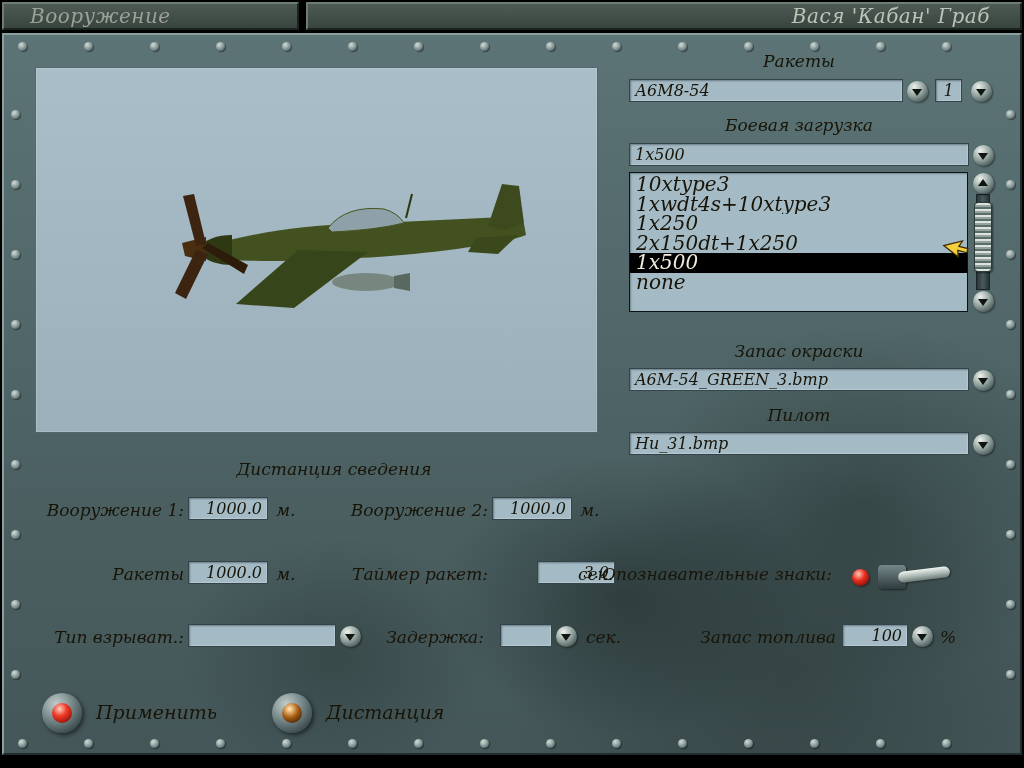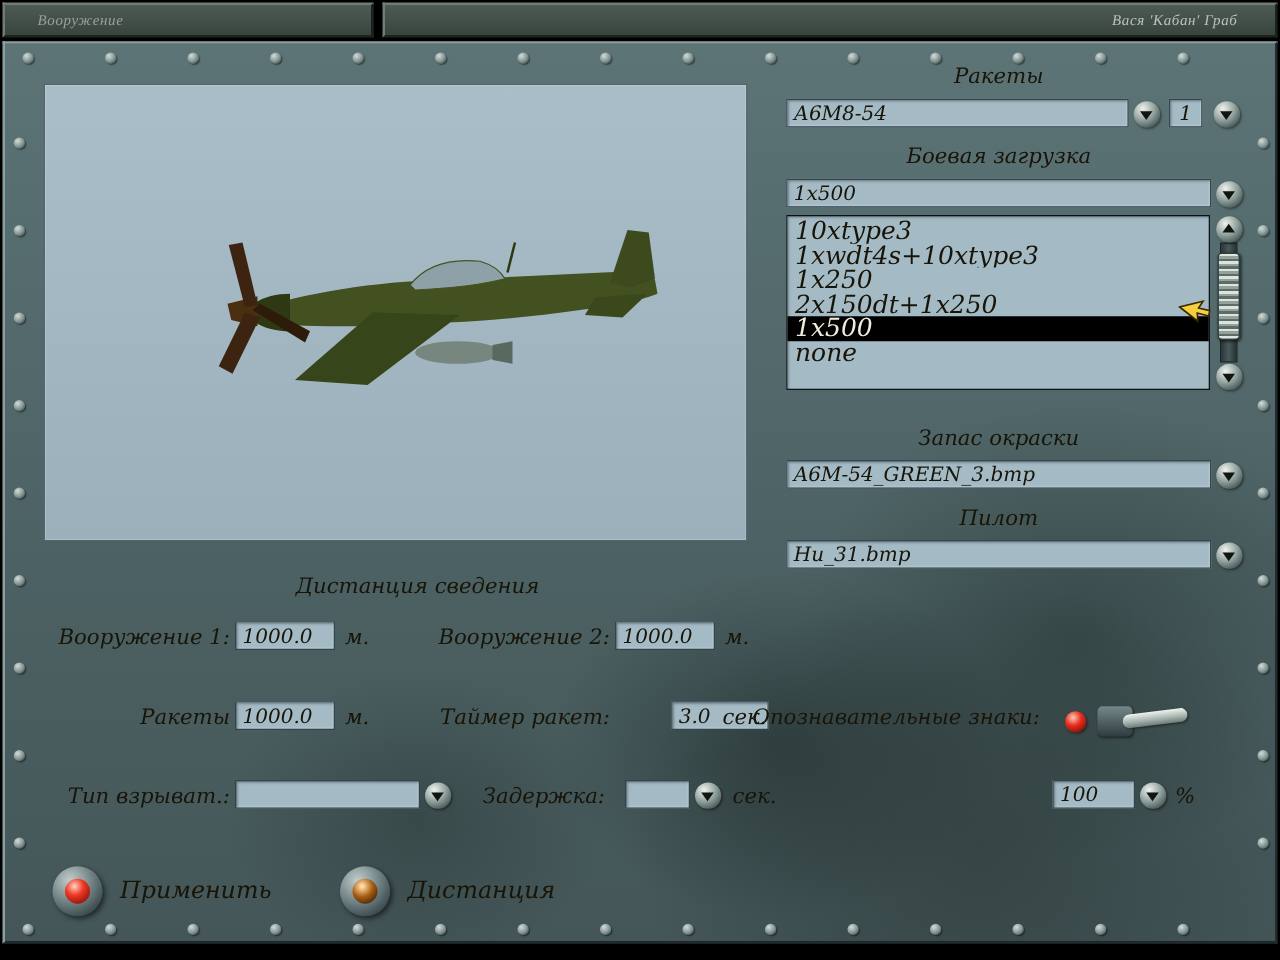--- a/index.html
+++ b/index.html
@@ -5,21 +5,21 @@
   * { margin:0; padding:0; box-sizing:border-box; }
   html,body { width:1024px; height:768px; background:#000; overflow:hidden; }
   body { position:relative; font-family:"DejaVu Serif", serif; font-style:italic; color:#181407; }
 
   
   .header-bar {
     position:absolute; top:2px; height:28px;
     background:linear-gradient(#4e5b55,#38443e);
     border-top:2px solid #6f7d74; border-left:2px solid #6f7d74;
     border-right:2px solid #1b231f; border-bottom:2px solid #1b231f;
-    font-size:12px; line-height:24px; letter-spacing:.5px;font-family:Liberation Serif, serif;
+    font-size:20px; line-height:24px; letter-spacing:.5px;
   }
   .header-left  { left:2px;  width:297px; color:#9aa196; padding-left:26px; }
   .header-right { left:306px; width:716px; color:#bcc3b7; text-align:right; padding-right:30px; }
 
   
   .panel {
     position:absolute; left:2px; top:33px; width:1020px; height:722px;
     background:
       radial-gradient(260px 200px at 620px 560px, rgba(16,26,24,.40), transparent 70%),
       radial-gradient(320px 260px at 860px 470px, rgba(22,32,30,.35), transparent 70%),
@@ -49,21 +49,21 @@
 
   
   .tfield, .combo {
     position:absolute; height:23px;
     background:#a4bbc6;
     border:1px solid #33454a;
     box-shadow:inset 1px 1px 2px rgba(0,0,0,.35), inset -1px -1px 1px rgba(255,255,255,.25);
     font-family:inherit; font-style:italic; font-size:16px; color:#181407;
     padding:0 5px; line-height:21px; white-space:nowrap; overflow:hidden;
   }
-  input.tfield { outline:none; }
+  input.tfield { outline:none;text-align:right; }
 
   
   .ball-btn {
     position:absolute; width:24px; height:24px;
     display:flex; align-items:center; justify-content:center;
   }
   .ball {
     width:21px; height:21px; border-radius:50%;
     background:radial-gradient(circle at 35% 28%, #eef2ec, #93a3a0 45%, #4e5e5c 78%, #2b3836);
     box-shadow:1px 1px 2px rgba(0,0,0,.5);
@@ -271,20 +271,21 @@
 
   <div class="lbl right" style="left:368px;top:592px;width:112px;">Задержка:</div>
   <input class="tfield" style="left: 496px; top: 589px; width: 52px;" value="">
   <div class="ball-btn" style="left:550px;top:589px;">
     <span class="ball">
         <span class="tri-down"></span>
       </span>
   </div>
   <div class="lbl" style="left:582px;top:592px;">сек.</div>
 
+  <div class="lbl right" style="left:656px;top:592px;width:176px;">Запас топлива</div>
   <input class="tfield" style="left: 838px; top: 589px; width: 66px;" value="100">
   <div class="ball-btn" style="left:906px;top:589px;">
     <span class="ball">
         <span class="tri-down"></span>
       </span>
   </div>
   <div class="lbl" style="left:936px;top:592px;">%</div>
 
   <div class="round-btn" style="left:38px;top:658px;">
     <div class="btn-core core-red"></div>

